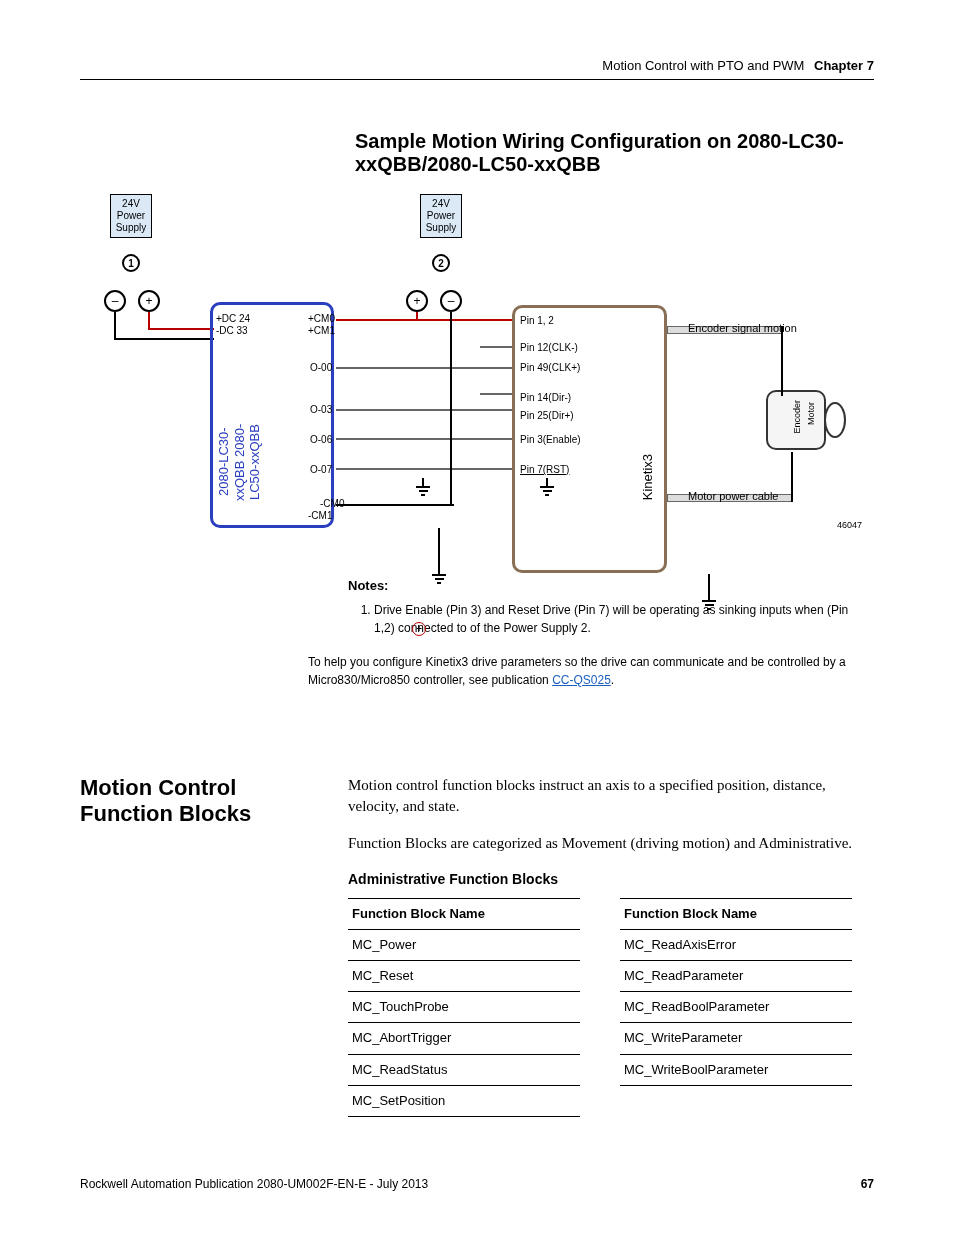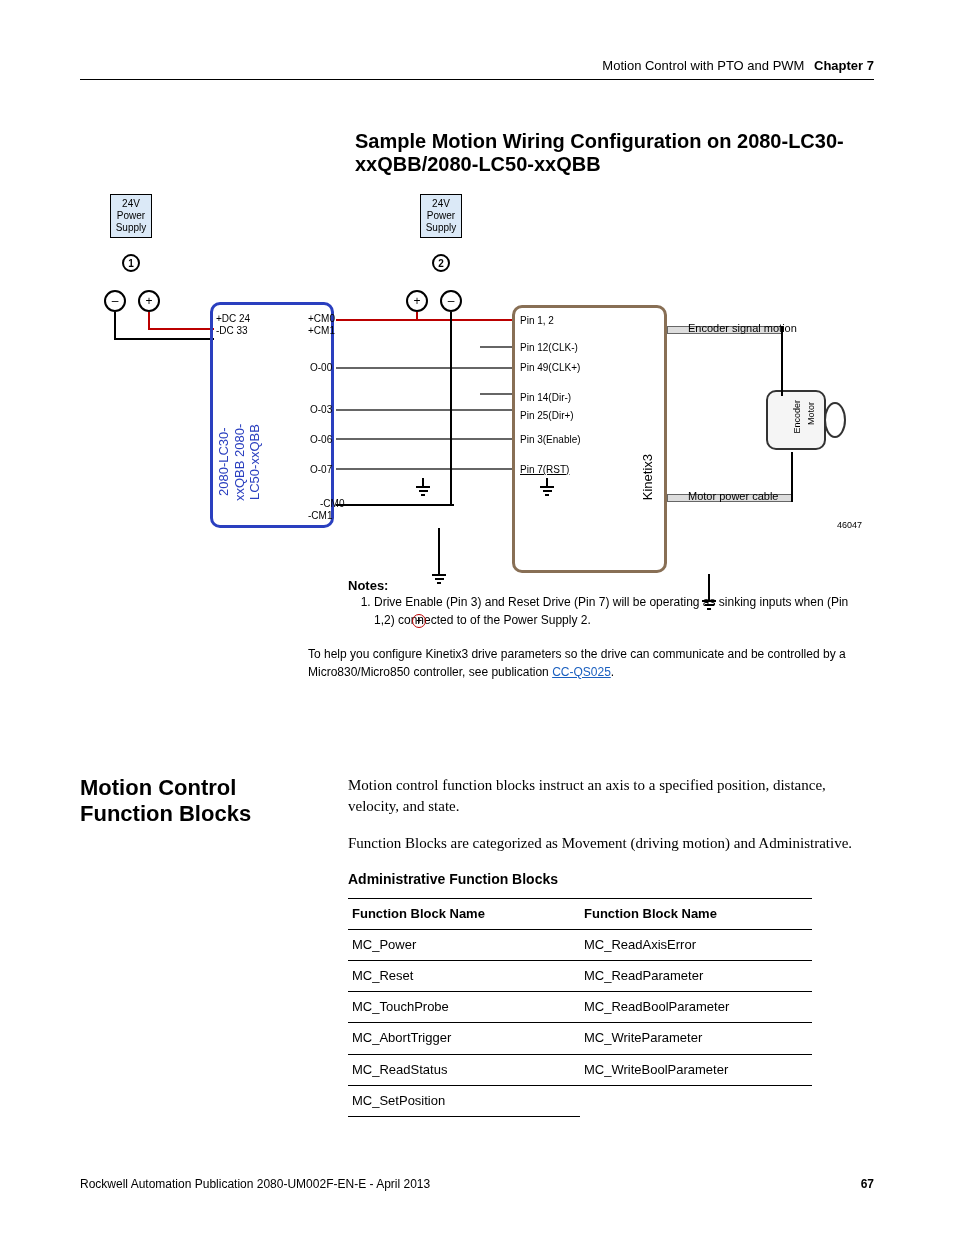--- a/index.html
+++ b/index.html
@@ -189,21 +189,21 @@
   .gnd span:nth-child(3){ width:4px; }
 
   
   .notes {
     position: absolute;
     left: 348px;
     top: 578px;
     width: 520px;
     font-size: 12px;
   }
-  .notes-hdr { font-weight: 700; font-size: 13px; }
+  .notes-hdr { font-weight: 700; margin-bottom: 8px; font-size: 13px; }
   .notes ol { margin-left: 26px; }
   .notes li { font-size: 12px; line-height: 1.5; }
   .inline-plus {
     display:inline-flex;
     width:14px;height:14px;
     border:1.5px solid #b00;
     border-radius:50%;
     align-items:center;justify-content:center;
     font-size:10px;
     vertical-align: middle;
@@ -243,20 +243,21 @@
   .tbl-title {
     font-family: Arial, Helvetica, sans-serif;
     font-weight: 700;
     font-size: 14px;
     margin-top: 8px;
     margin-bottom: 8px;
   }
 
   .tbls {
     display: flex;
+    gap: 40px;
   }
   .tbl { width: 232px; }
   .tbl .th {
     font-family: Arial, Helvetica, sans-serif;
     font-weight: 700;
     font-size: 13px;
     border-top: 1.5px solid #000;
     border-bottom: 1px solid #000;
     padding: 6px 4px;
   }
@@ -433,15 +434,15 @@
         <div class="td">MC_ReadParameter</div>
         <div class="td">MC_ReadBoolParameter</div>
         <div class="td">MC_WriteParameter</div>
         <div class="td">MC_WriteBoolParameter</div>
       </div>
     </div>
   </div>
 </div>
 
 <div class="footer">
-  <span>Rockwell Automation Publication 2080-UM002F-EN-E - April 2013</span>
+  <span>Rockwell Automation Publication 2080-UM002F-EN-E - July 2013</span>
   <span class="pg">67</span>
 </div>
 
 </body></html>

